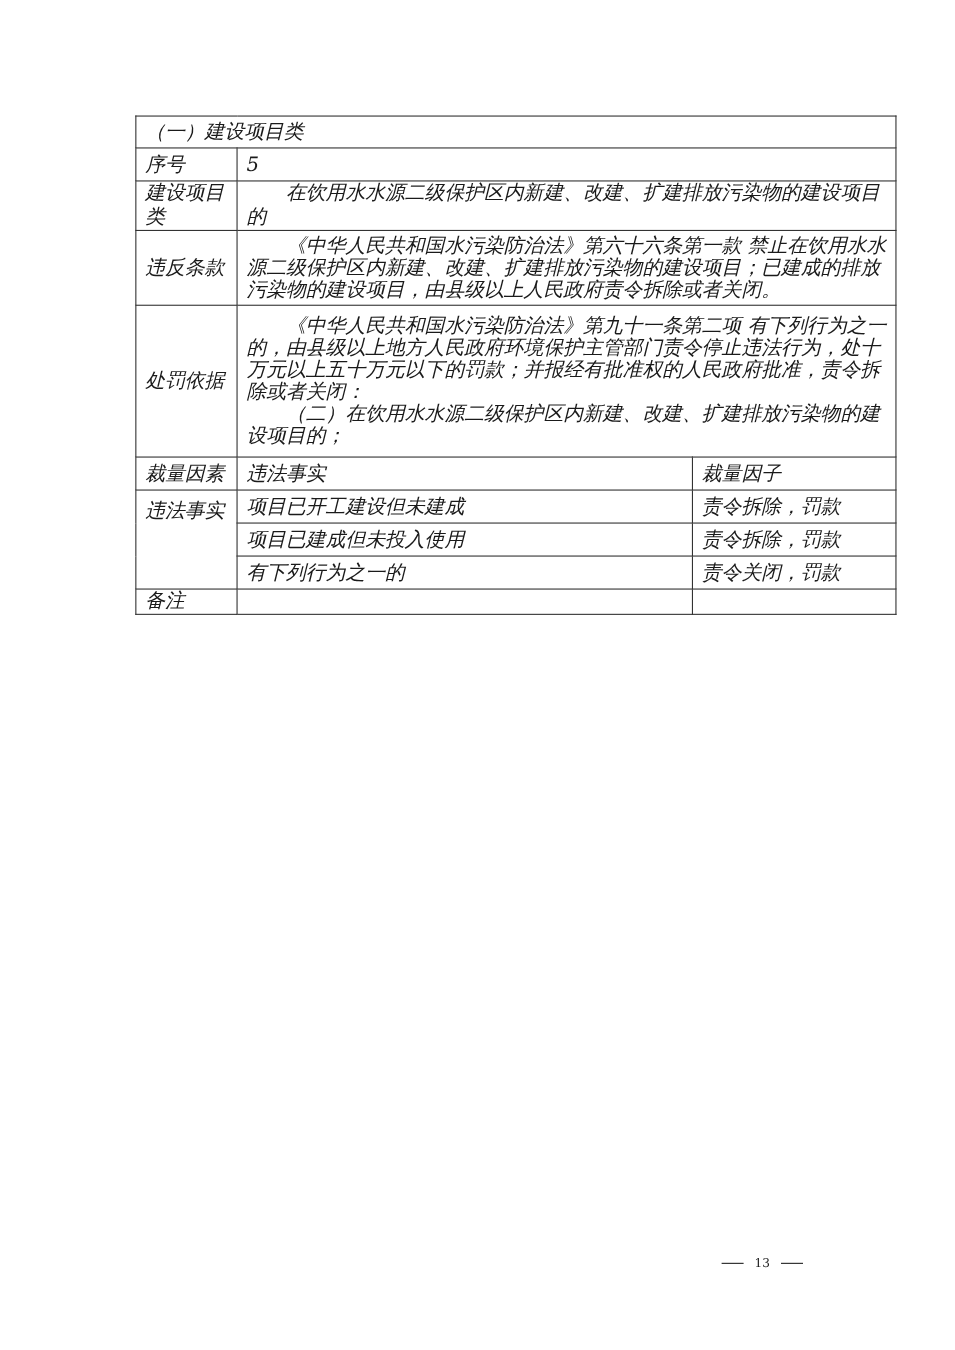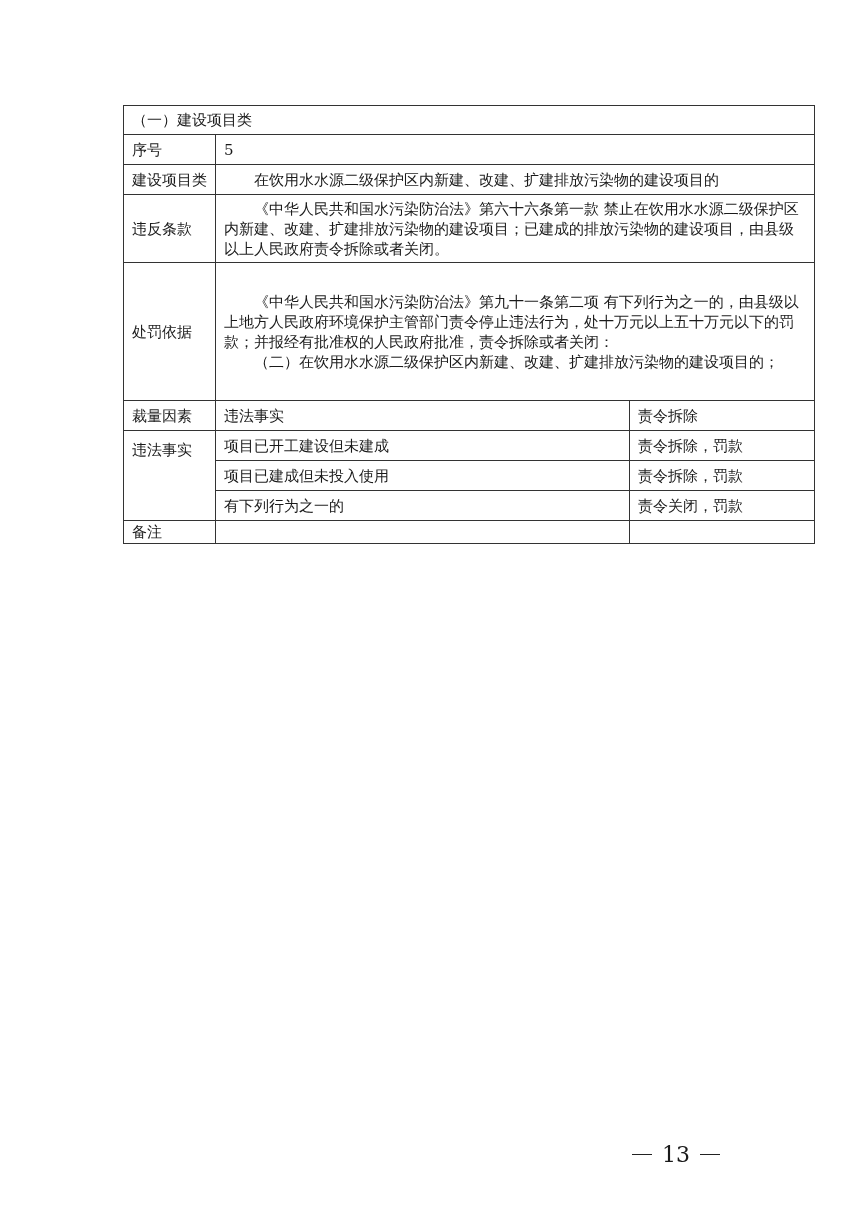--- a/index.html
+++ b/index.html
@@ -1,24 +1,24 @@
 <!DOCTYPE html>
 <html><head>
 <meta charset="utf-8">
 <style>
   html, body { margin:0; padding:0; background:#ffffff; }
   body { width:868px; height:1227px; position:relative; overflow:hidden;
          font-family:"DejaVu Serif","Liberation Serif",serif; color:#1a1a1a; }
   table.doc { position:absolute; left:123px; top:105px; width:691px;
-              border-collapse:collapse; table-layout:fixed; font-size:15px; }
+              border-collapse:collapse; table-layout:fixed; font-size:18px;font-style:italic; }
   table.doc td { border:1px solid #333; padding:0 8px; vertical-align:middle;
                  line-height:22px; }
   .indent { text-indent:2em; }
   .para { margin:0; line-height:20px; }
-  .pager { position:absolute; top:1142px; left:632px; font-size:22px;
+  .pager { position:absolute; top:1142px; left:656px; font-size:11px;
            display:flex; align-items:center; gap:10px; }
   .dash { display:inline-block; width:20px; border-top:1px solid #222; }
 </style>
 </head>
 <body>
 
 <table class="doc">
   <colgroup>
       <col style="width:92px">
       <col style="width:414px">
@@ -45,21 +45,21 @@
   <tr style="height:138px">
     <td>处罚依据</td>
     <td colspan="2">
       <p class="para indent">《中华人民共和国水污染防治法》第九十一条第二项 有下列行为之一的，由县级以上地方人民政府环境保护主管部门责令停止违法行为，处十万元以上五十万元以下的罚款；并报经有批准权的人民政府批准，责令拆除或者关闭：</p>
       <p class="para indent">（二）在饮用水水源二级保护区内新建、改建、扩建排放污染物的建设项目的；</p>
     </td>
   </tr>
   <tr style="height:30px">
     <td>裁量因素</td>
     <td>违法事实</td>
-    <td>责令拆除</td>
+    <td>裁量因子</td>
   </tr>
   <tr style="height:30px">
     <td rowspan="3" style="vertical-align:top;padding-top:8px">违法事实</td>
     <td>项目已开工建设但未建成</td>
     <td>责令拆除，罚款</td>
   </tr>
   <tr style="height:30px">
     <td>项目已建成但未投入使用</td>
     <td>责令拆除，罚款</td>
   </tr>

